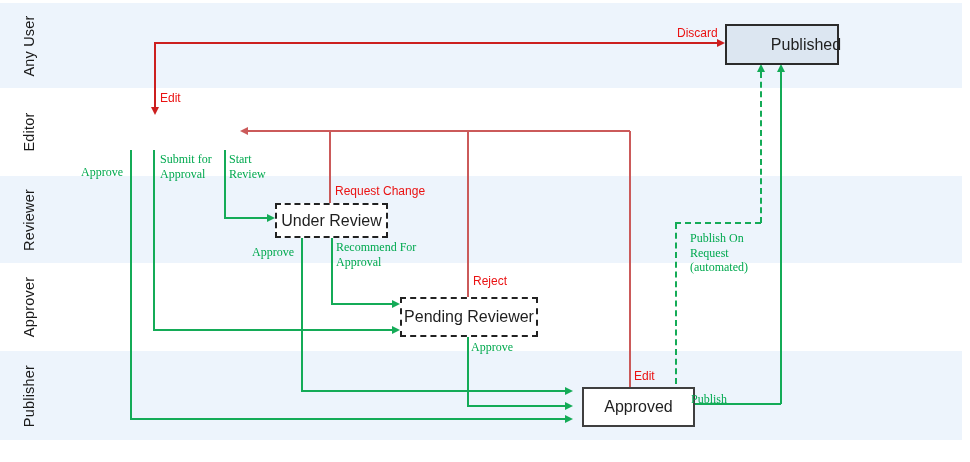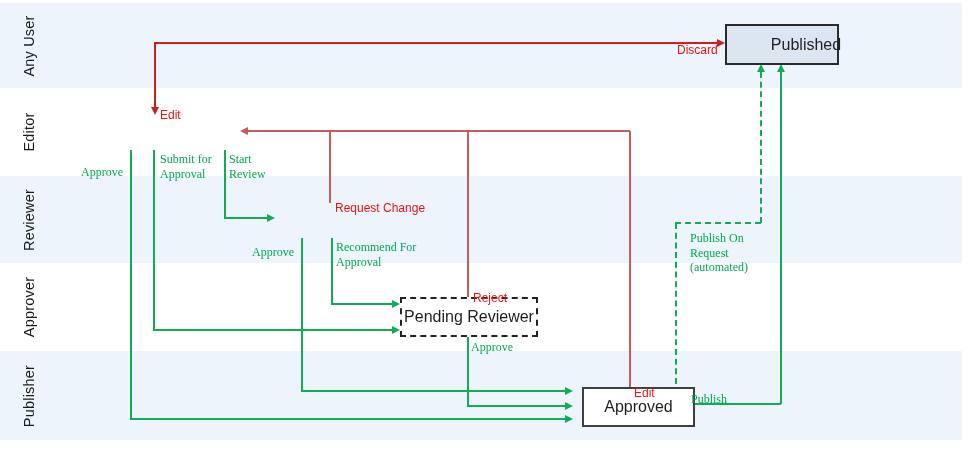--- a/index.html
+++ b/index.html
@@ -32,21 +32,21 @@
   .arr{position:absolute; width:0; height:0; z-index:4;}
   .arr-right{border-top:4px solid transparent; border-bottom:4px solid transparent; border-left:8px solid #14ab57;}
   .arr-left{border-top:4px solid transparent; border-bottom:4px solid transparent; border-right:8px solid #cb5a5a;}
   .arr-up{border-left:4px solid transparent; border-right:4px solid transparent; border-bottom:8px solid #14ab57;}
   .arr-down{border-left:4px solid transparent; border-right:4px solid transparent; border-top:8px solid #cc1f1f;}
   .arr-right.red{border-left-color:#cc1f1f;}
   
   .elabel{position:absolute; font-size:12px; line-height:1.22; z-index:6; white-space:nowrap;}
   .elabel.wrap{white-space:normal;}
   .elabel.green{color:#00a94f;font-family:Liberation Serif, serif;}
-  .elabel.red{color:#ea1212;margin-top:17px;}
+  .elabel.red{color:#ea1212;}
 </style>
 </head>
 <body>
 
 <div class="canvas">
 
   <div class="lane blue" style="top:3px;height:85px;">
     <div class="lane-label-wrap">
         <span>Any User</span>
       </div>
@@ -125,20 +125,23 @@
   <div class="vline g" style="left:780px;top:71px;height:333px;"></div>
   <div class="arr arr-up" style="left:777px;top:64px;"></div>
   <div class="elabel green" style="left:691px;top:392px;">Publish</div>
 
   <div class="vdash" style="left:675px;top:223px;height:161px;"></div>
   <div class="hdash" style="left:675px;top:222px;width:86px;"></div>
   <div class="vdash" style="left:760px;top:72px;height:151px;"></div>
   <div class="arr arr-up" style="left:757px;top:64px;"></div>
   <div class="elabel green wrap" style="left:690px;top:231px;width:82px;">Publish On Request (automated)</div>
 
+  <div class="state dashed" style="left:275px;top:203px;width:113px;height:35px;">
+    <span>Under Review</span>
+  </div>
   <div class="state dashed" style="left:400px;top:297px;width:138px;height:40px;">
     <span>Pending Reviewer</span>
   </div>
   <div class="state" style="left:582px;top:387px;width:113px;height:40px;">
     <span>Approved</span>
   </div>
   <div class="state published" style="left:725px;top:24px;width:114px;height:41px;padding-left:48px;">
     <span>Published</span>
   </div>
 

